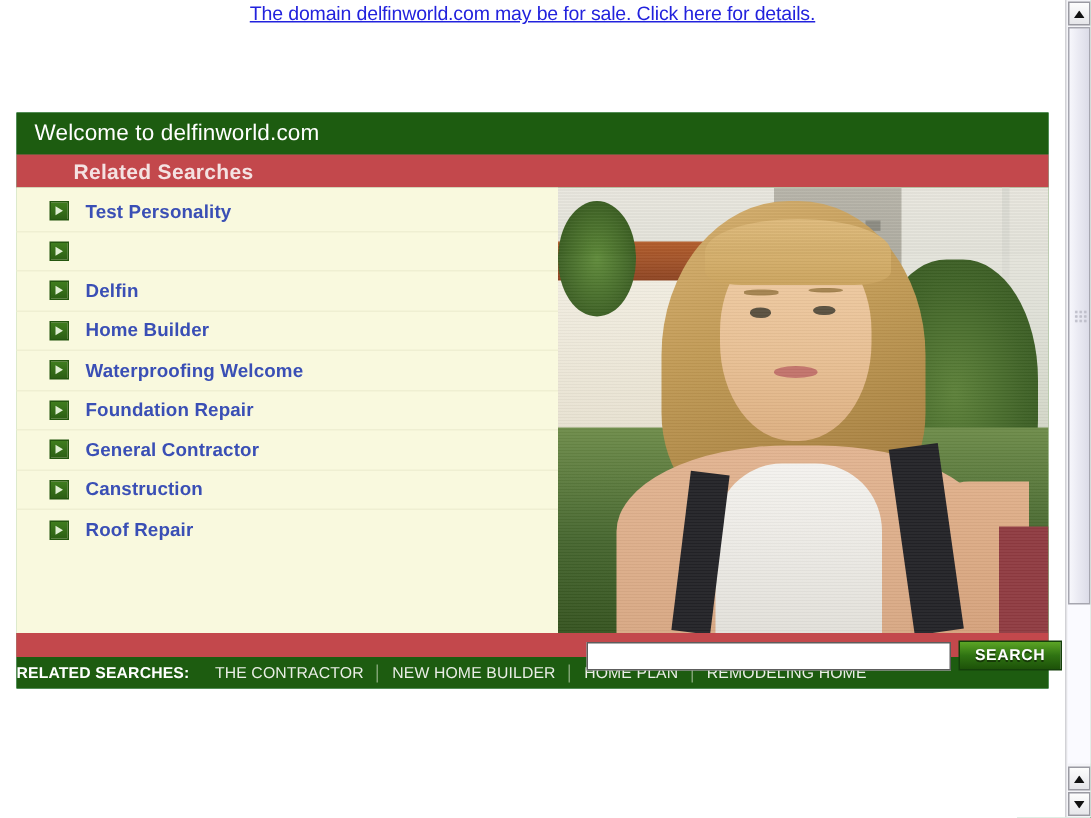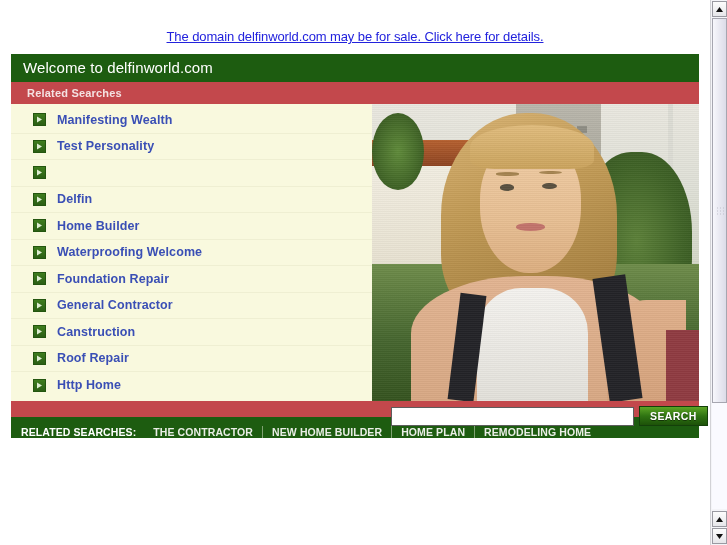--- a/index.html
+++ b/index.html
@@ -25,38 +25,37 @@
     width: 710px;
     height: 545px;
     background: #ffffff;
     overflow: hidden;
   }
 
   
   .sale-link-wrap {
     width: 100%;
     text-align: center;
-    padding-top: 27px;
     padding-bottom: 8px;
   }
   .sale-link {
     color: #2222dd;
     font-size: 13px;
     font-weight: 400;
     text-decoration: underline;
     letter-spacing: -0.1px;
     cursor: pointer;
     font-family: "Liberation Sans", sans-serif;
   }
 
   
   #card {
     position: absolute;
     left: 11px;
-    top: 54px;
+    top: 75px;
     width: 688px;
     background: #15803d;
   }
 
   .title-bar {
     background: #1d5c10;
     color: #ffffff;
     height: 28px;
     line-height: 28px;
     padding-left: 12px;
@@ -64,22 +63,22 @@
     font-weight: 400;
     letter-spacing: 0.1px;
     overflow: hidden;
   }
 
   .subtitle-bar {
     background: #c3484c;
     color: #f4e2e2;
     height: 22px;
     line-height: 22px;
-    padding-left: 16px;
-    font-size: 11px;
+    padding-left: 38px;
+    font-size: 14px;
     font-weight: 700;
     letter-spacing: 0.2px;
     overflow: hidden;
   }
 
   
   .body-row {
     position: relative;
     display: flex;
     height: 297px;
@@ -269,36 +268,36 @@
     cursor: pointer;
     font-family: "Liberation Sans", sans-serif;
     text-shadow: 0 1px 0 rgba(0,0,0,0.45);
   }
 
   
   .footer-bar {
     height: 21px;
     background: #1d5c10;
     display: flex;
-    align-items: flex-end;
-    padding-left: 10px;
+    align-items: center;
+    padding-left: 0;
     overflow: hidden;
   }
   .footer-label {
     color: #ffffff;
     font-size: 10.5px;
     font-weight: 700;
     letter-spacing: 0.1px;
     margin-right: 8px;
     white-space: nowrap;
   }
   .footer-item {
     color: #eaeee6;
     font-size: 10.5px;
-    font-weight: 700;
+    font-weight: 400;
     letter-spacing: 0.1px;
     white-space: nowrap;
     cursor: pointer;
     padding: 0 9px;
   }
   .footer-sep {
     width: 1px;
     height: 12px;
     background: #7fa272;
   }
@@ -368,28 +367,20 @@
     <div id="card">
 
       <div class="title-bar">Welcome to delfinworld.com</div>
 
       <div class="subtitle-bar">Related Searches</div>
 
       <div class="body-row">
 
         <div class="links-col">
 
-          <div class="link-item">
-            <span class="arrow-icon">
-              <svg width="7" height="7" viewBox="0 0 7 7">
-                  <polygon points="1,0.5 6,3.5 1,6.5" fill="#dfeed2"></polygon>
-                </svg>
-            </span>
-            <span class="link-text">Manifesting Wealth</span>
-          </div>
 
           <div class="link-item">
             <span class="arrow-icon">
               <svg width="7" height="7" viewBox="0 0 7 7">
                   <polygon points="1,0.5 6,3.5 1,6.5" fill="#dfeed2"></polygon>
                 </svg>
             </span>
             <span class="link-text">Test Personality</span>
           </div>
 
@@ -457,28 +448,20 @@
 
           <div class="link-item">
             <span class="arrow-icon">
               <svg width="7" height="7" viewBox="0 0 7 7">
                   <polygon points="1,0.5 6,3.5 1,6.5" fill="#dfeed2"></polygon>
                 </svg>
             </span>
             <span class="link-text">Roof Repair</span>
           </div>
 
-          <div class="link-item">
-            <span class="arrow-icon">
-              <svg width="7" height="7" viewBox="0 0 7 7">
-                  <polygon points="1,0.5 6,3.5 1,6.5" fill="#dfeed2"></polygon>
-                </svg>
-            </span>
-            <span class="link-text">Http Home</span>
-          </div>
 
         </div>
 
         <div class="photo-col">
           <div class="photo-sky"></div>
           <div class="photo-building">
             <div class="photo-building-win" style="left:12%;top:28%;width:12%;height:9%"></div>
             <div class="photo-building-win" style="left:32%;top:28%;width:12%;height:9%"></div>
             <div class="photo-building-win" style="left:52%;top:28%;width:12%;height:9%"></div>
             <div class="photo-building-win" style="left:72%;top:28%;width:12%;height:9%"></div>

